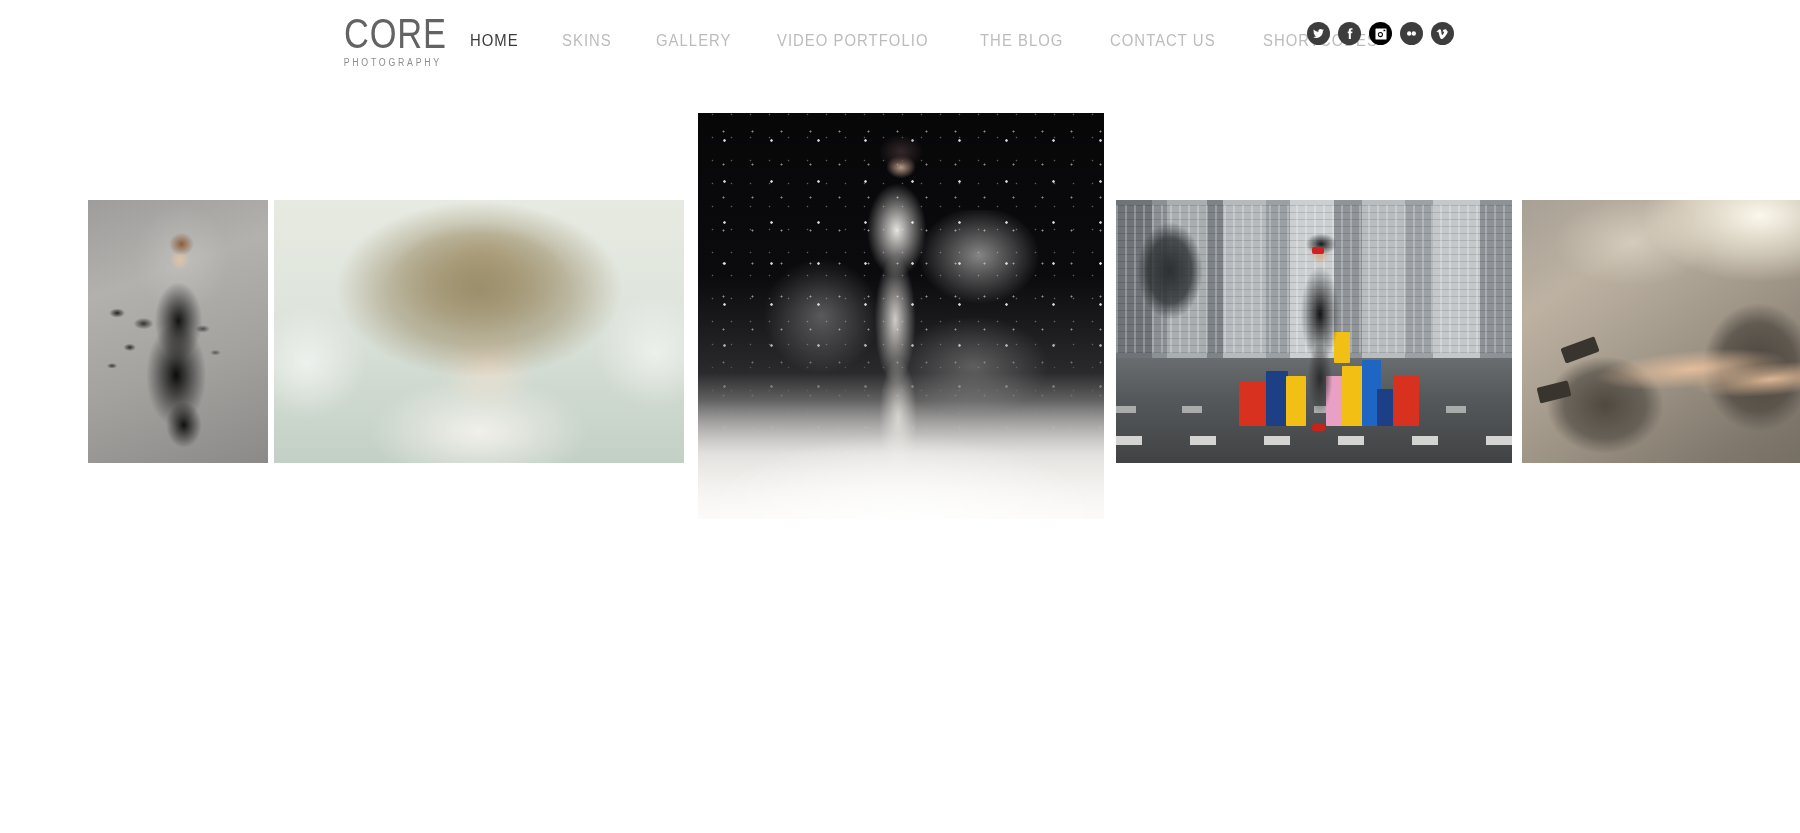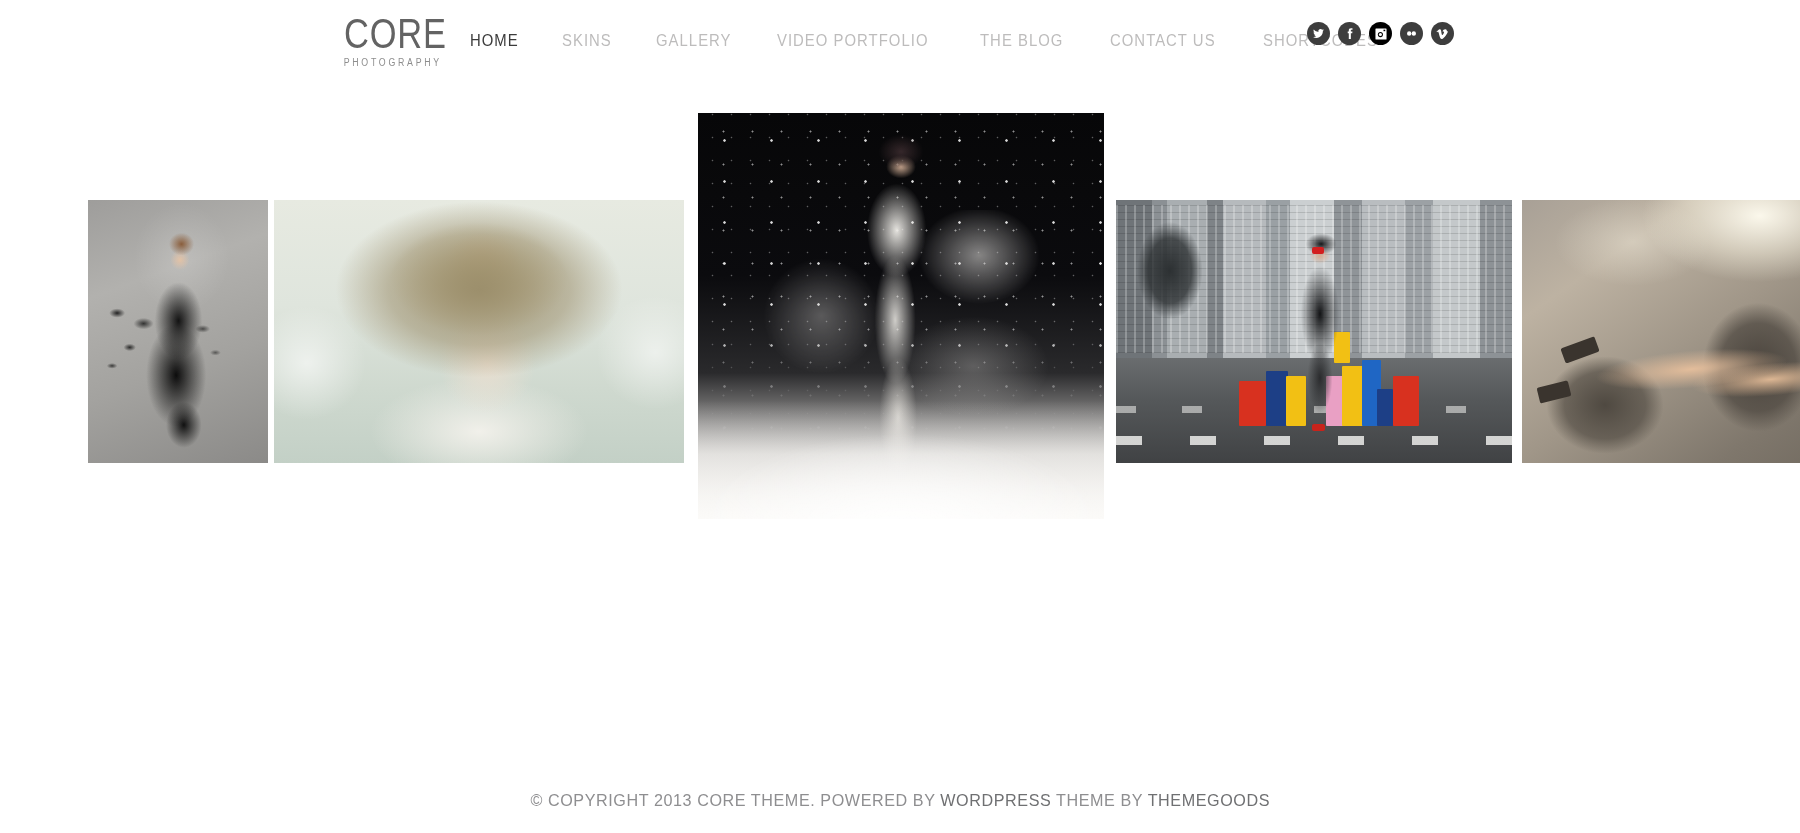--- a/index.html
+++ b/index.html
@@ -374,17 +374,14 @@
         </div>
       </div>
       <div class="reflection" style="width:396px; height:253px;">
         
       </div>
 
     </div>
 
   </div>
 
-  <div id="footer">
-    <div class="copy"><span>© COPYRIGHT 2013 CORE THEME. POWERED BY </span><a>WORDPRESS</a><span> THEME BY </span><a>THEMEGOODS</a></div>
-  </div>
 
 </div>
 
 </body></html>

